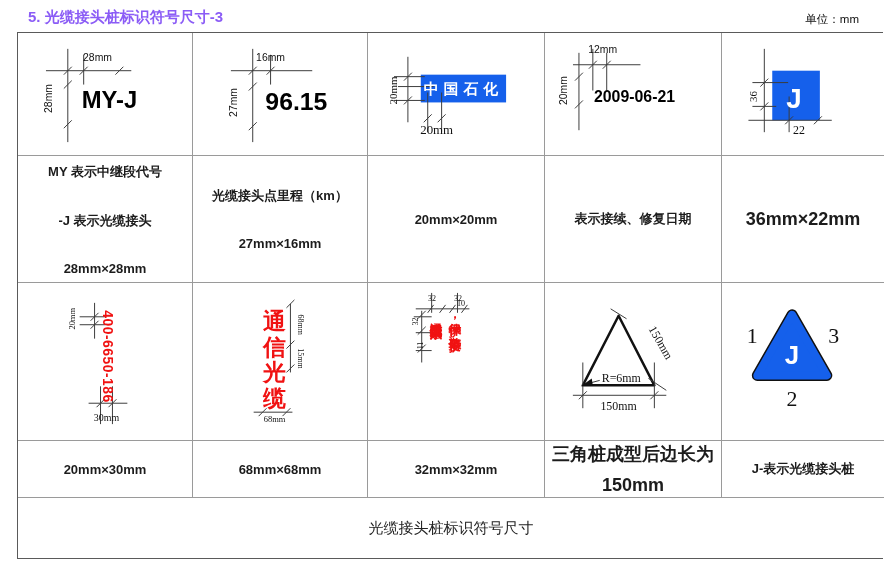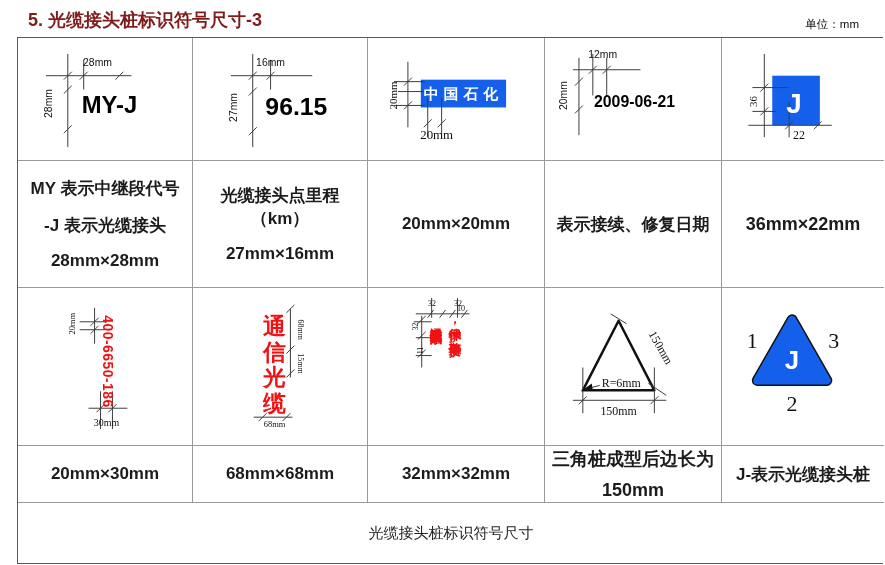--- a/index.html
+++ b/index.html
@@ -1,31 +1,31 @@
 <!DOCTYPE html>
 <html><head>
 <meta charset="utf-8">
 <style>
   html,body { margin:0; padding:0; background:#fff; }
   body { width:885px; height:565px; font-family:"Liberation Sans",sans-serif; position:relative; overflow:hidden; }
 
   .header { display:flex; justify-content:space-between; align-items:flex-end; padding:8px 26px 5px 28px; }
-  .title { font-size:18px; font-weight:bold; color:#7f1d1d; }
+  .title { font-size:15px; font-weight:bold; color:#8b5cf6; }
   .unit { font-size:11.5px; color:#0d0d0d; }
 
   .grid { margin-left:17px; width:866px; display:grid;
           grid-template-columns:175px 175px 177px 177px 162px;
           grid-template-rows:123px 127px 158px 57px 60px;
           border:1px solid #5a5a5a; box-sizing:border-box; background:#ef4444; }
   .cell { border-right:1px solid #9a9a9a; border-bottom:1px solid #9a9a9a;
           position:relative; box-sizing:border-box; overflow:hidden; background:#fff; }
   .cell.c5 { border-right:none; }
 
   .desc { display:flex; flex-direction:column; justify-content:center; align-items:center;
-          text-align:center; gap:14px; font-size:17px; font-weight:600; color:#1c1c1c; }
+          text-align:center; gap:31px; font-size:13px; font-weight:600; color:#1c1c1c; }
   .desc.tight { gap:9px; font-size:18px; }
   .footer-cell { grid-column:1 / -1; border-right:none; border-bottom:none;
           display:flex; align-items:center; justify-content:center;
           font-size:15px; font-weight:500; color:#222; }
 
   svg.diag { position:absolute; inset:0; width:100%; height:100%; }
   .dl line { stroke:#3c3c3c; stroke-width:1; fill:none; }
   text.ds { font-family:"Liberation Sans",sans-serif; font-size:10.5px; fill:#111; }
   text.dserif { font-family:"Liberation Serif",serif; fill:#111; }
   text.sym { font-family:"Liberation Sans",sans-serif; font-weight:bold; fill:#000; }

